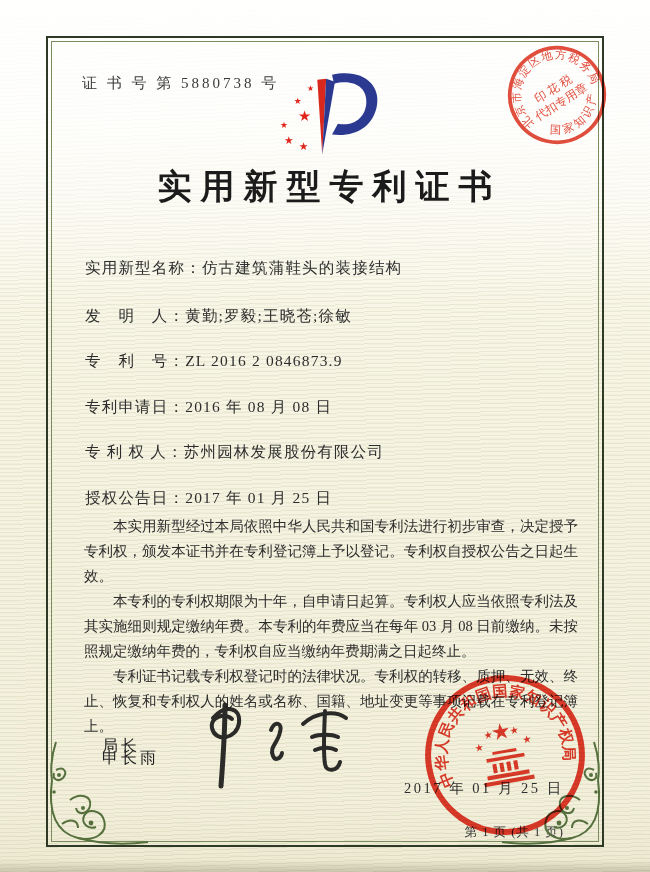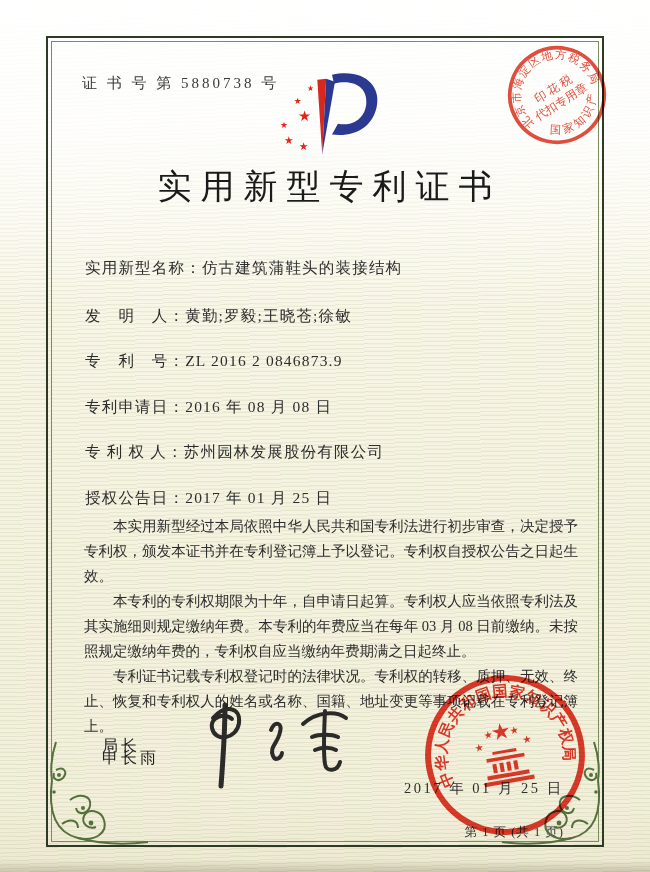--- a/index.html
+++ b/index.html
@@ -12,21 +12,21 @@
     background-image:repeating-linear-gradient(178deg,rgba(128,164,94,0.14) 0 1px,rgba(255,255,255,0) 1px 4px),
                      repeating-linear-gradient(2deg,rgba(150,180,120,0.07) 0 1px,rgba(255,255,255,0) 1px 6px);}
   .top-fade{position:absolute;left:0;top:0;width:650px;height:310px;
     background:linear-gradient(180deg,rgba(255,255,255,0.95) 0%,rgba(255,255,255,0.8) 45%,rgba(255,255,255,0) 100%);}
   .bottom-shade{position:absolute;left:0;bottom:0;width:650px;height:12px;
     background:linear-gradient(180deg,rgba(0,0,0,0) 0%,rgba(110,105,80,0.28) 100%);}
   .frame-outer{position:absolute;left:46px;top:36px;width:558px;height:811px;border:2px solid #2f3a26;box-sizing:border-box;}
   .frame-inner{position:absolute;left:51px;top:41px;width:548px;height:801px;border:1px solid #7d8c5e;box-sizing:border-box;}
   .cert-no{position:absolute;left:82px;top:74px;font-size:15px;letter-spacing:3px;color:#3a3a3a;}
   .logo{position:absolute;left:268px;top:66px;width:130px;height:98px;}
-  .title{position:absolute;left:0;top:164px;width:650px;text-align:center;font-size:34px;font-weight:normal;
+  .title{position:absolute;left:0;top:164px;width:650px;text-align:center;font-size:34px;font-weight:bold;
     letter-spacing:9px;text-indent:9px;color:#1b1b1b;}
   .field{position:absolute;left:85px;font-size:15.5px;letter-spacing:1.2px;color:#2d2d2d;white-space:nowrap;}
   .f0{top:258px}.f1{top:306px}.f2{top:351px}.f3{top:397px}.f4{top:442px}.f5{top:488px}
   .body-text{position:absolute;left:84px;top:514px;width:494px;font-size:14.5px;line-height:25px;
     text-align:justify;color:#2d2d2d;}
   .body-text p{margin:0;text-indent:2em;}
   .director{position:absolute;left:102px;font-family:Liberation Serif, serif;
     font-size:16px;letter-spacing:3px;color:#1f1f1f;}
   .dt{top:736px}.dn{top:748px}
   .signature{position:absolute;left:185px;top:698px;width:175px;height:95px;}

